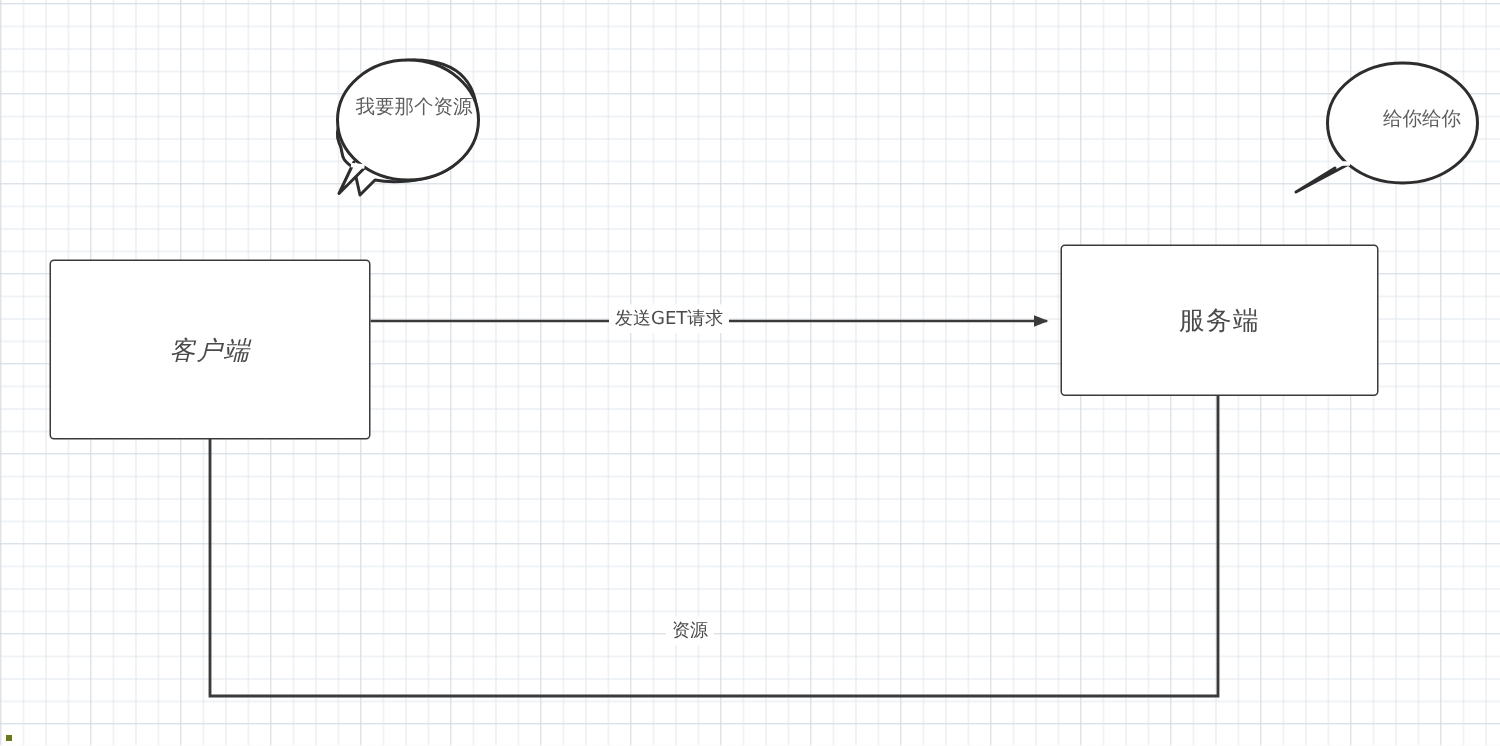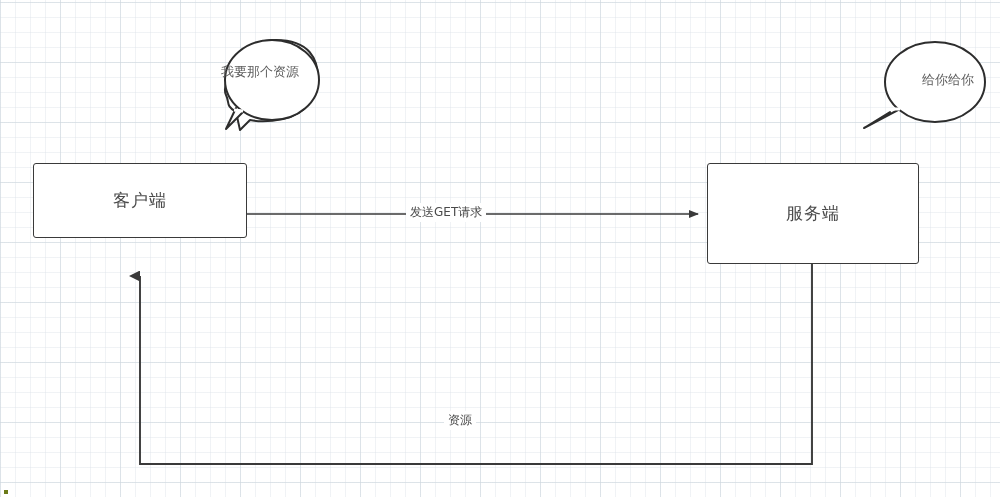--- a/index.html
+++ b/index.html
@@ -51,21 +51,21 @@
     display: flex;
     align-items: center;
     justify-content: center;
   }
   .node-label {
     font-size: 17px;
     color: #4a4a4a;
     letter-spacing: 1px;
     font-family: "DejaVu Sans", "Liberation Sans", sans-serif;
   }
-  #node-client { left: 33px;  top: 163px; width: 214px; height: 75px; }
+  #node-client { left: 33px;  top: 173px; width: 214px; height: 120px; font-style: italic; }
   #node-server { left: 707px; top: 163px; width: 212px; height: 101px; }
 
   
   .edge-label {
     position: absolute;
     font-size: 12px;
     color: #4a4a4a;
     background: #ffffff;
     padding: 1px 4px;
     white-space: nowrap;
@@ -74,21 +74,21 @@
   #label-get      { left: 406px; top: 203px; }
   #label-resource { left: 444px; top: 399px; margin-top: 12px; }
   .bubble-text {
     position: absolute;
     text-align: center;
     color: #5d5d5d;
     font-family: "DejaVu Sans", "Liberation Sans", sans-serif;
     line-height: 1.35;
   }
   #bubble-client-text {
-    left: 216px; top: 63px; width: 88px;
+    left: 232px; top: 63px; width: 88px;
     font-size: 13px;
   }
   #bubble-server-text {
     left: 878px; top: 71px; width: 118px;
     font-size: 13px;
     text-align: left;
     margin-left: 44px;
   }
 
   

